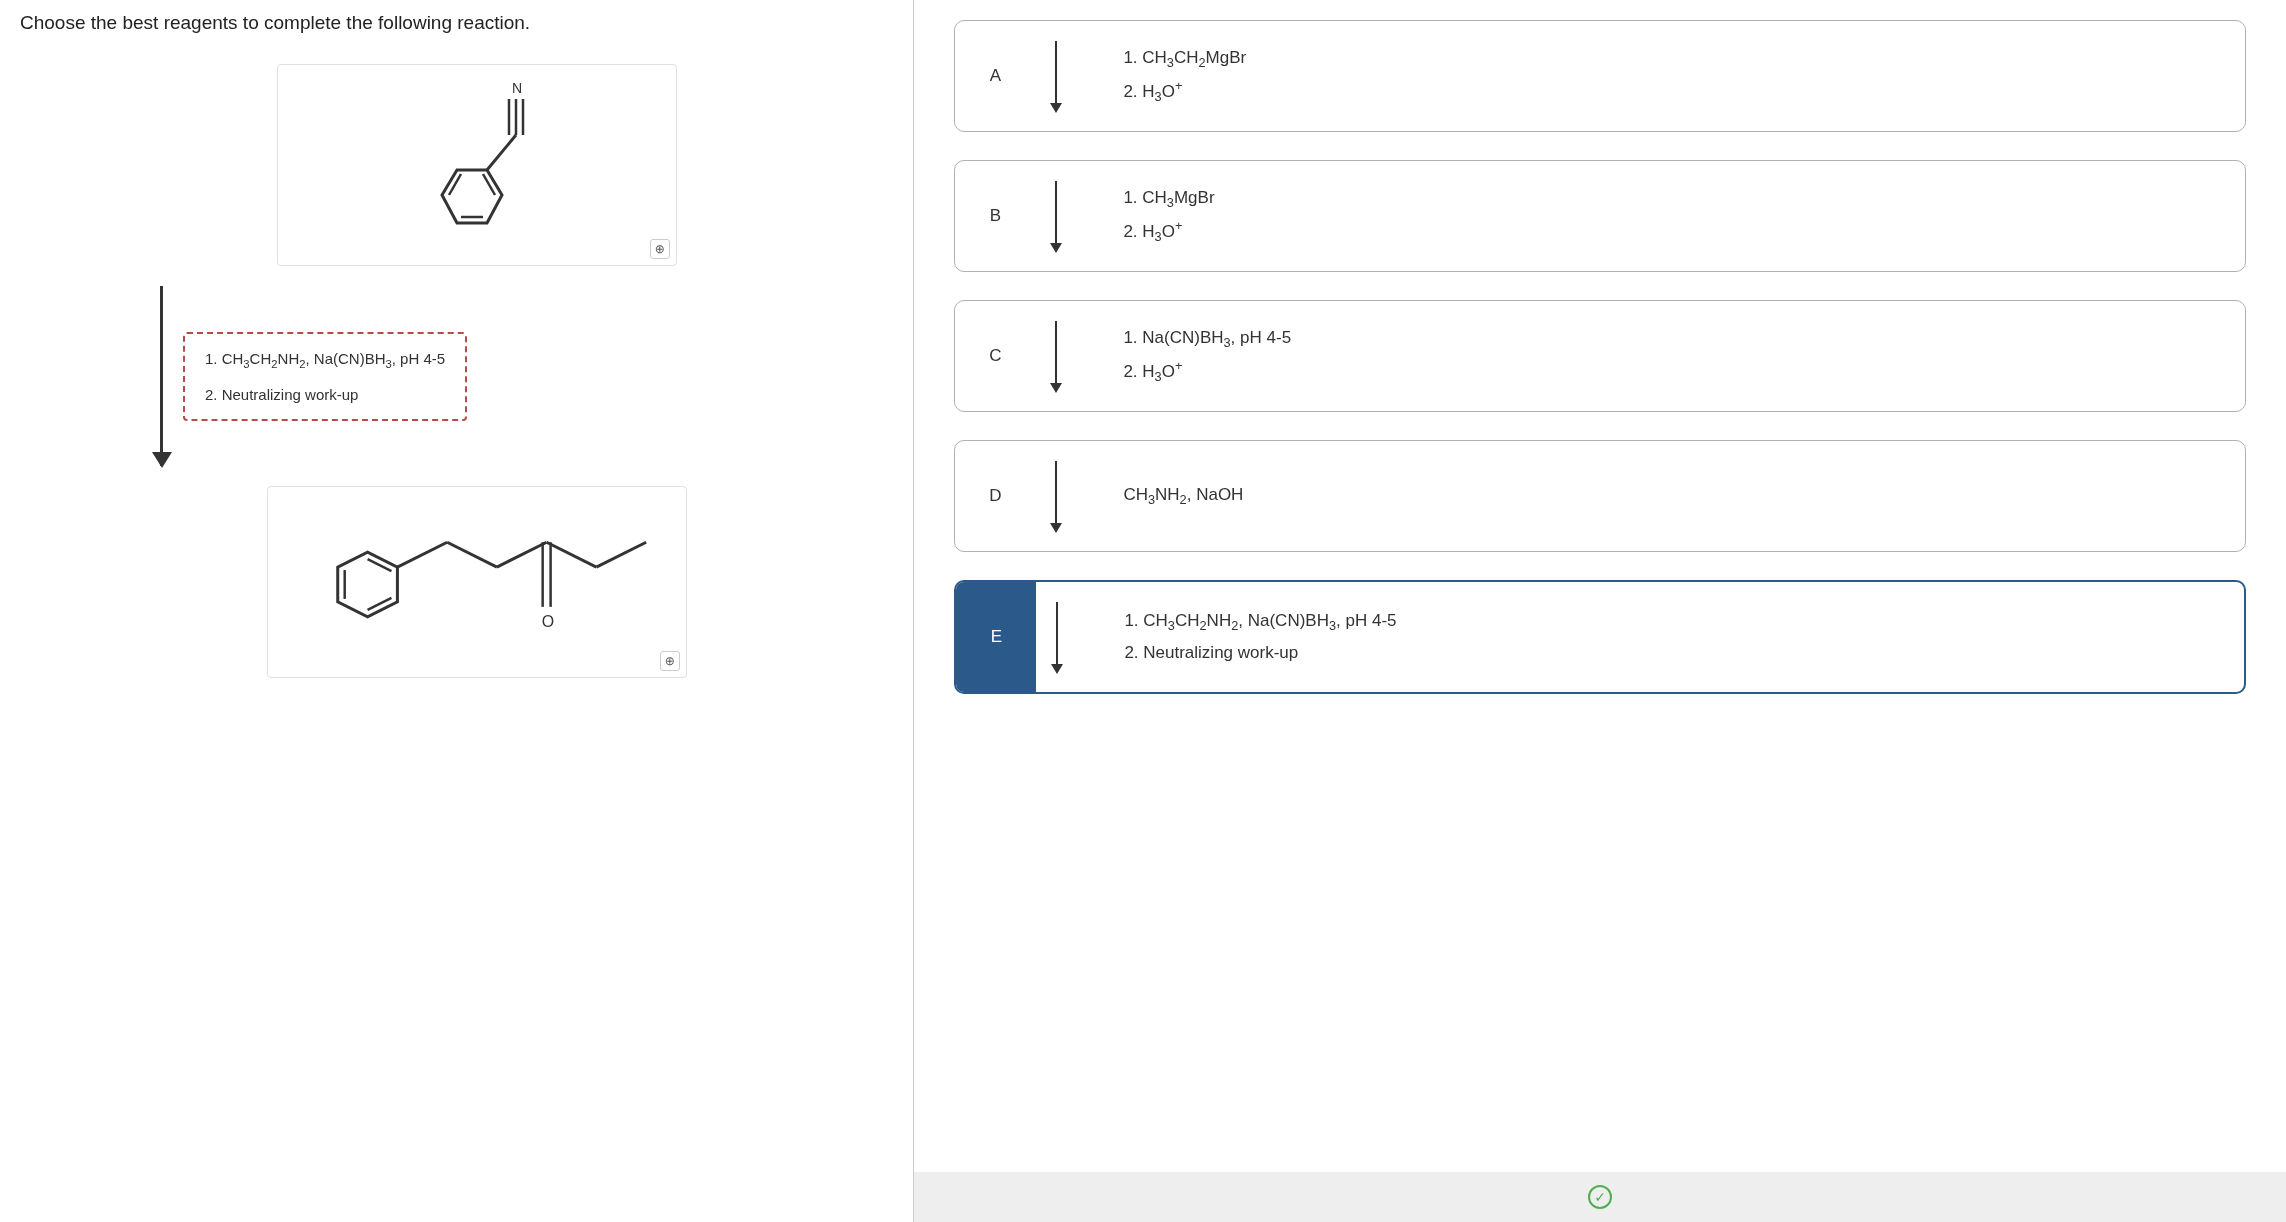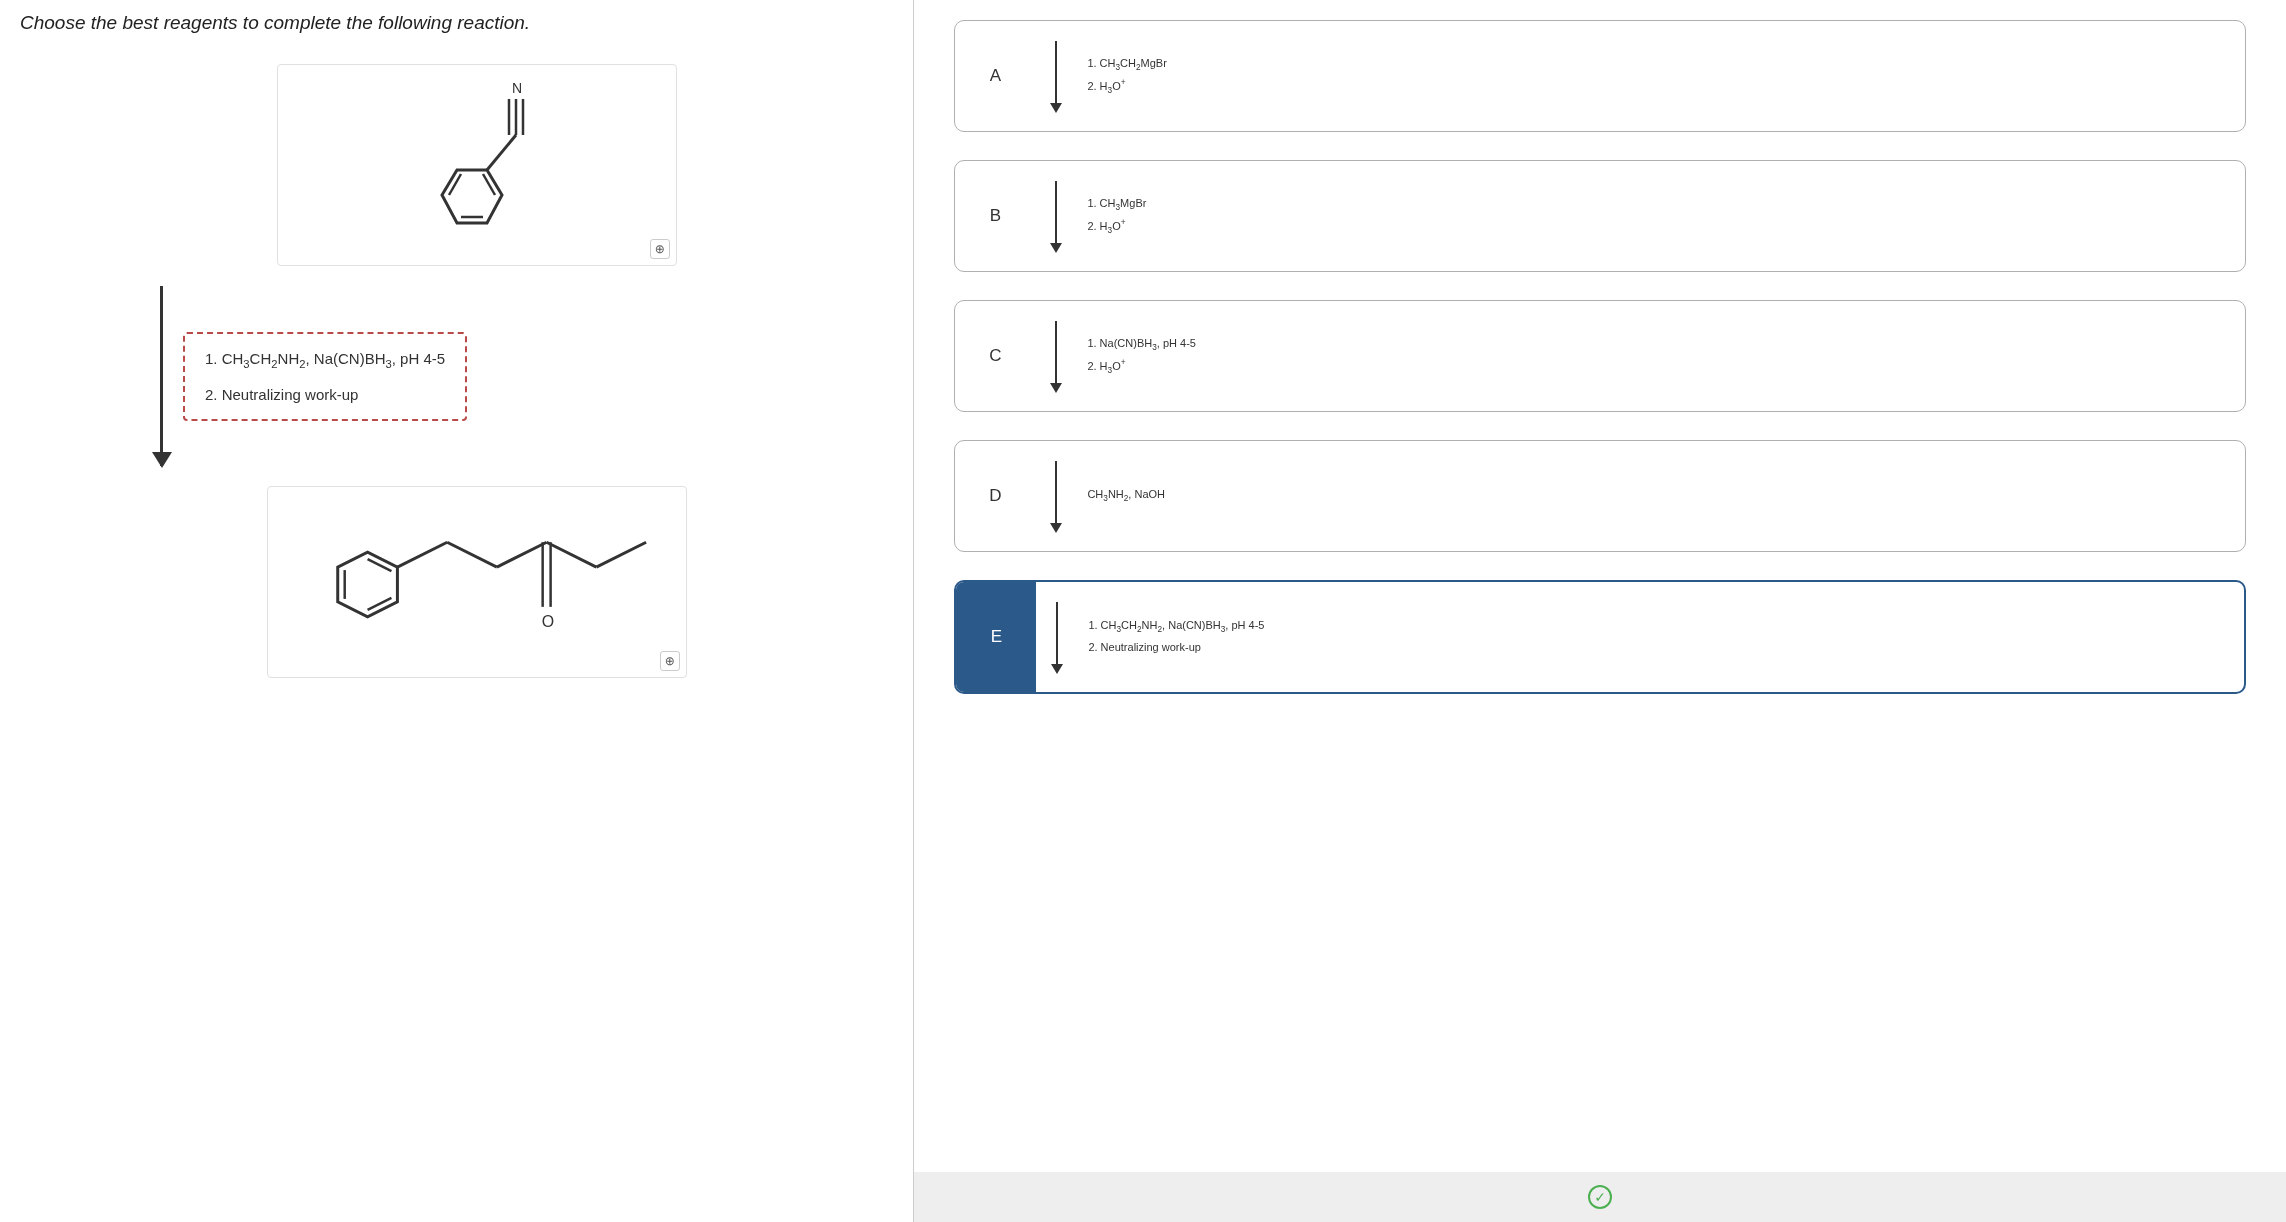--- a/index.html
+++ b/index.html
@@ -21,21 +21,20 @@
       width: 60%;
       padding: 20px 40px;
       display: flex;
       flex-direction: column;
       gap: 28px;
     }
     .question-text {
       font-size: 19px;
       color: #222;
       margin-bottom: 30px;
-      font-style: italic;
     }
     .reaction-column {
       display: flex;
       flex-direction: column;
       align-items: center;
       gap: 10px;
       margin-left: 40px;
     }
     .molecule-box {
       position: relative;
@@ -140,23 +139,24 @@
       content: '';
       position: absolute;
       bottom: -2px;
       left: 50%;
       transform: translateX(-50%);
       border-left: 6px solid transparent;
       border-right: 6px solid transparent;
       border-top: 10px solid #333;
     }
     .option-text {
-      font-size: 11px;
+      font-size: 17px;
       color: #333;
       line-height: 1.8;
+      margin-left: 36px;
     }
     .footer-bar {
       height: 50px;
       background: #eee;
       position: fixed;
       bottom: 0;
       right: 0;
       width: 60%;
       display: flex;
       align-items: center;

